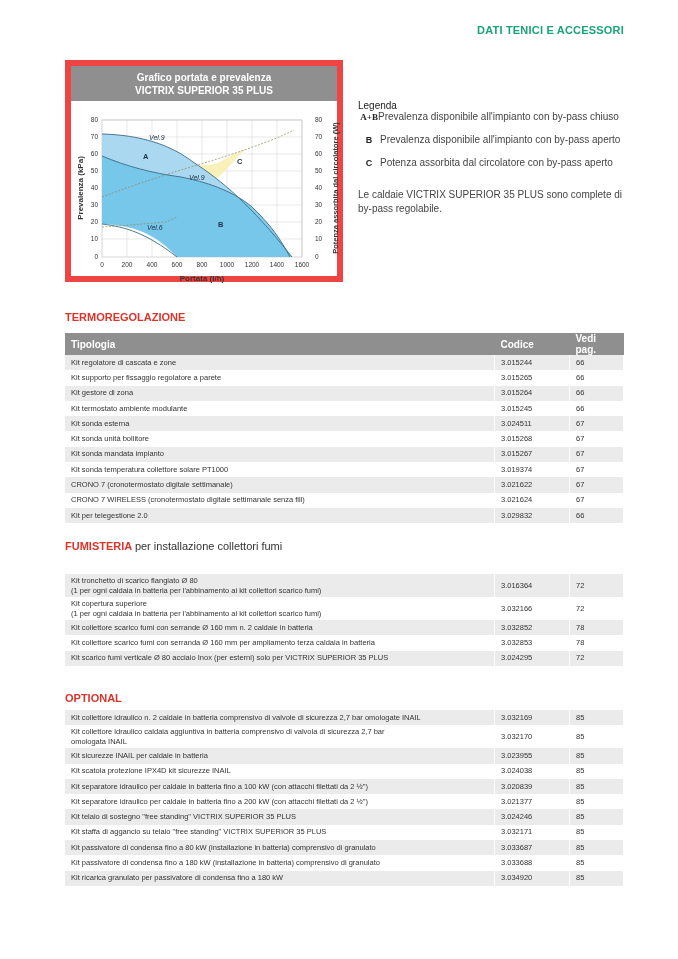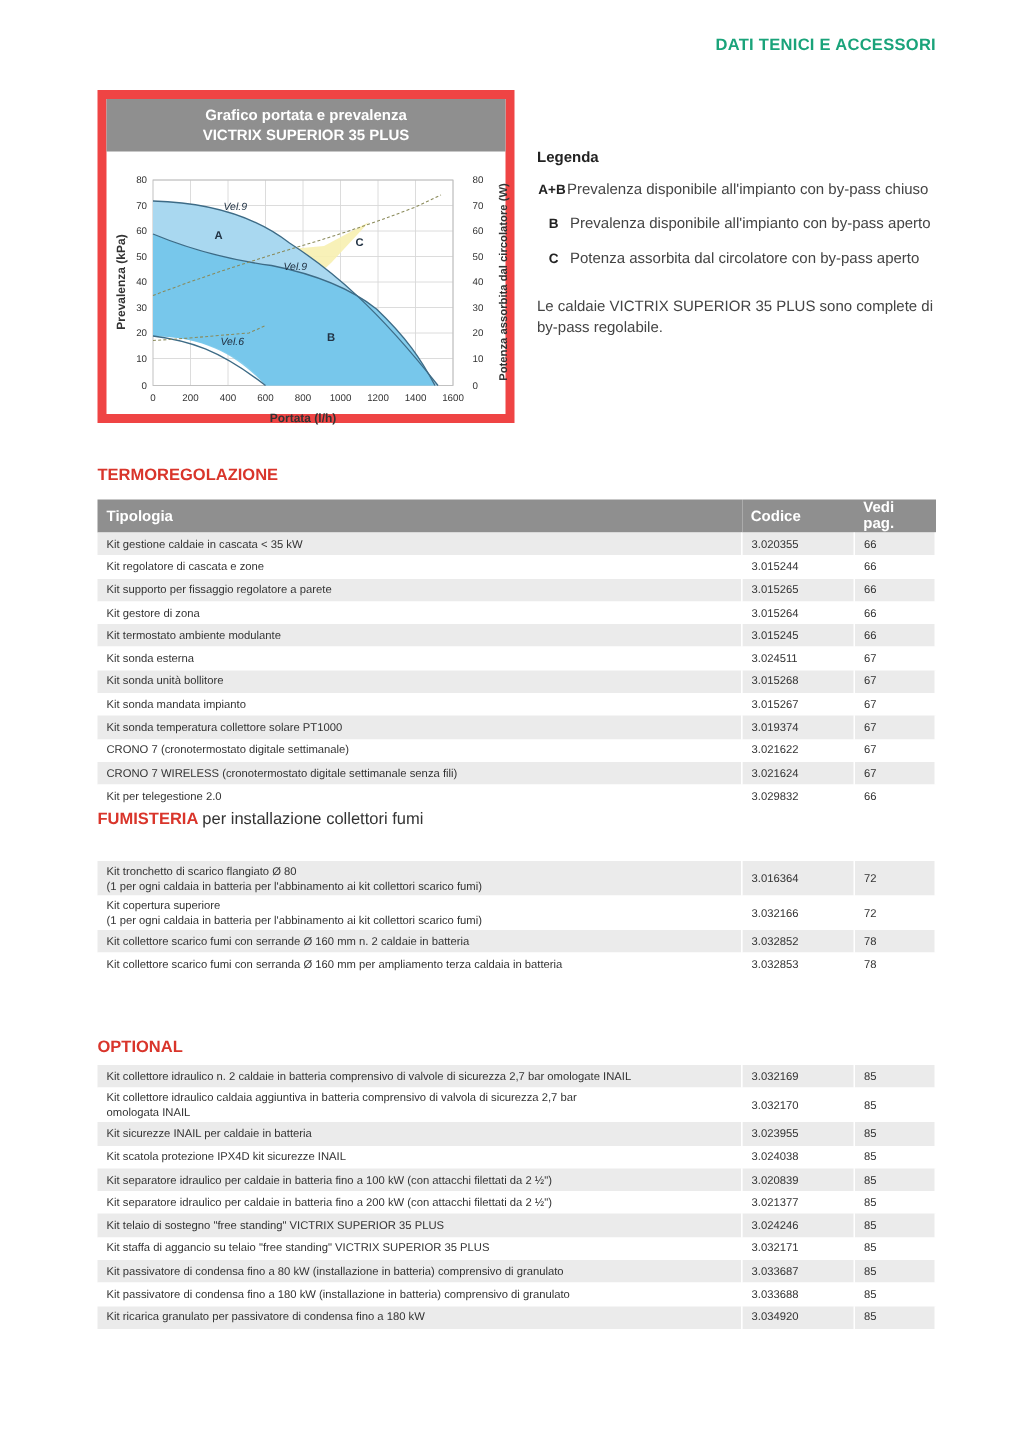--- a/index.html
+++ b/index.html
@@ -6,24 +6,24 @@
   html, body { width: 678px; height: 959px; background: #ffffff; overflow: hidden; }
   body { font-family: "Liberation Sans", "DejaVu Sans", sans-serif; color: #333; position: relative; }
 
   .page-header { position: absolute; top: 24px; right: 54px; font-size: 11px; font-weight: bold; color: #1aa37a; letter-spacing: 0.2px; }
 
   .chart-box { position: absolute; left: 65px; top: 60px; width: 278px; height: 222px; border: 6px solid #ef4444; background: #fff; }
   .chart-title { background: #8f8f8f; color: #fff; font-weight: bold; font-size: 10px; text-align: center; line-height: 13px; padding: 5px 0 4px; }
   .chart-svg { position: absolute; left: 0; top: 34px; }
 
   .legend { position: absolute; left: 358px; top: 100px; width: 280px; font-size: 9px; color: #333; }
-  .legend-title { font-weight: bold; font-size: 10px; margin-bottom: 10px; color: #222; }
+  .legend-title { font-weight: normal; font-size: 10px; color: #222; }
   .legend-row { display: flex; align-items: baseline; margin-bottom: 12px; }
   .legend-key { font-weight: bold; width: 22px; text-align: center; font-size: 9px; color: #222; }
-  .legend-key.ab { width: 20px; text-align: center; }
+  .legend-key.ab { width: 20px; text-align: right; font-family: Liberation Serif, serif; }
   .legend-text { font-size: 10px; color: #444; }
   .legend-note { margin-top: 20px; font-size: 10px; line-height: 14px; color: #444; width: 275px; }
 
   .section-title { position: absolute; left: 65px; font-size: 11px; font-weight: bold; color: #d9352b; }
   .section-title .sub { font-weight: normal; color: #333; font-size: 11px; }
 
   table.acc { position: absolute; left: 65px; width: 559px; border-collapse: collapse; font-size: 7.5px; color: #333; }
   table.acc th { background: #8f8f8f; color: #fff; font-weight: bold; font-size: 10px; text-align: left; padding: 0 6px; height: 21px; margin-left: 44px; }
   table.acc td { padding: 0 6px; height: 15.3px; border-right: 1px solid #fff; vertical-align: middle; line-height: 10px; }
   table.acc tr:nth-child(odd) td { background: #ebebeb; }
@@ -159,25 +159,20 @@
 <table class="acc" id="t1">
   <thead>
     <tr>
       <th>Tipologia</th>
       <th style="width:75px">Codice</th>
       <th style="width:54px">Vedi pag.</th>
     </tr>
   </thead>
   <tbody>
     <tr>
-        <td>Kit gestione caldaie in cascata &lt; 35 kW</td>
-        <td class="c-code">3.020355</td>
-        <td class="c-page">66</td>
-      </tr>
-    <tr>
         <td>Kit regolatore di cascata e zone</td>
         <td class="c-code">3.015244</td>
         <td class="c-page">66</td>
       </tr>
     <tr>
         <td>Kit supporto per fissaggio regolatore a parete</td>
         <td class="c-code">3.015265</td>
         <td class="c-page">66</td>
       </tr>
     <tr>
@@ -253,20 +248,25 @@
     <tr>
         <td>Kit collettore scarico fumi con serrande Ø 160 mm n. 2 caldaie in batteria</td>
         <td class="c-code">3.032852</td>
         <td class="c-page">78</td>
       </tr>
     <tr>
         <td>Kit collettore scarico fumi con serranda Ø 160 mm per ampliamento terza caldaia in batteria</td>
         <td class="c-code">3.032853</td>
         <td class="c-page">78</td>
       </tr>
+    <tr>
+        <td>Kit scarico fumi verticale Ø 80 acciaio Inox (per esterni) solo per VICTRIX SUPERIOR 35 PLUS</td>
+        <td class="c-code">3.024295</td>
+        <td class="c-page">72</td>
+      </tr>
   </tbody>
 </table>
 
 <div class="section-title" style="top:692px;">OPTIONAL</div>
 <table class="acc" id="t3">
   <tbody>
     <tr>
         <td>Kit collettore idraulico n. 2 caldaie in batteria comprensivo di valvole di sicurezza 2,7 bar omologate INAIL</td>
         <td class="c-code">3.032169</td>
         <td class="c-page">85</td>

